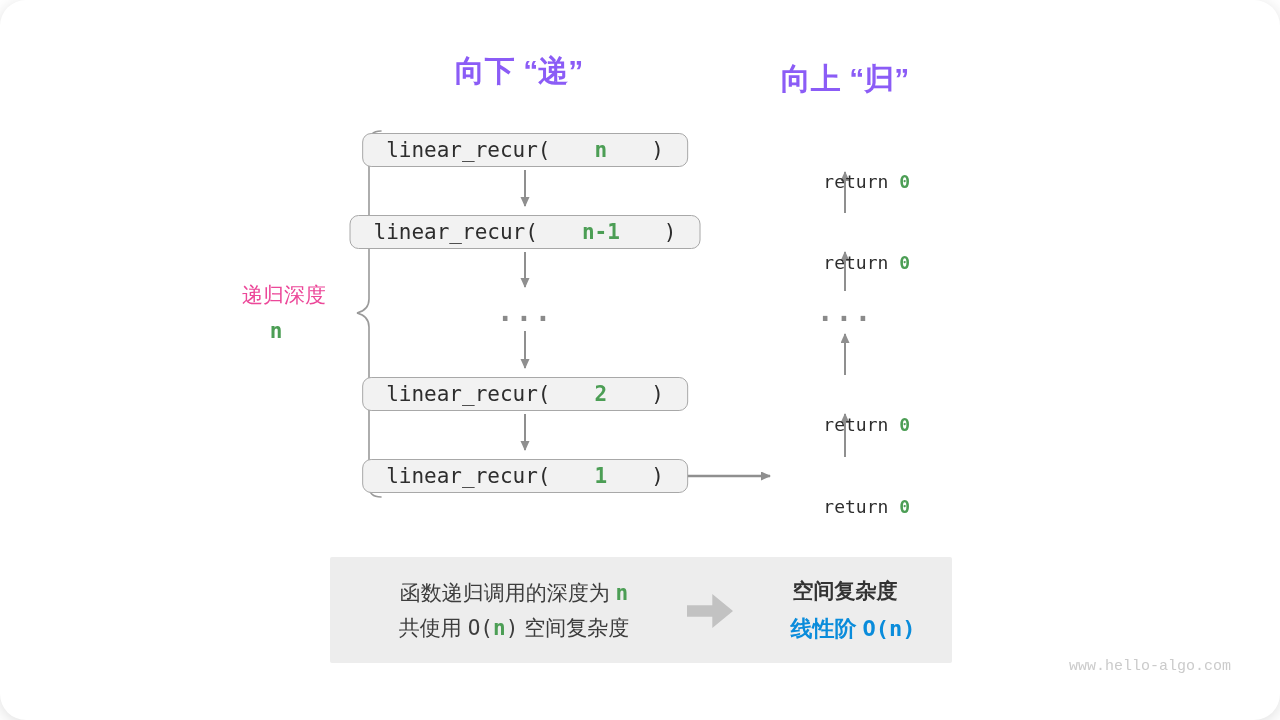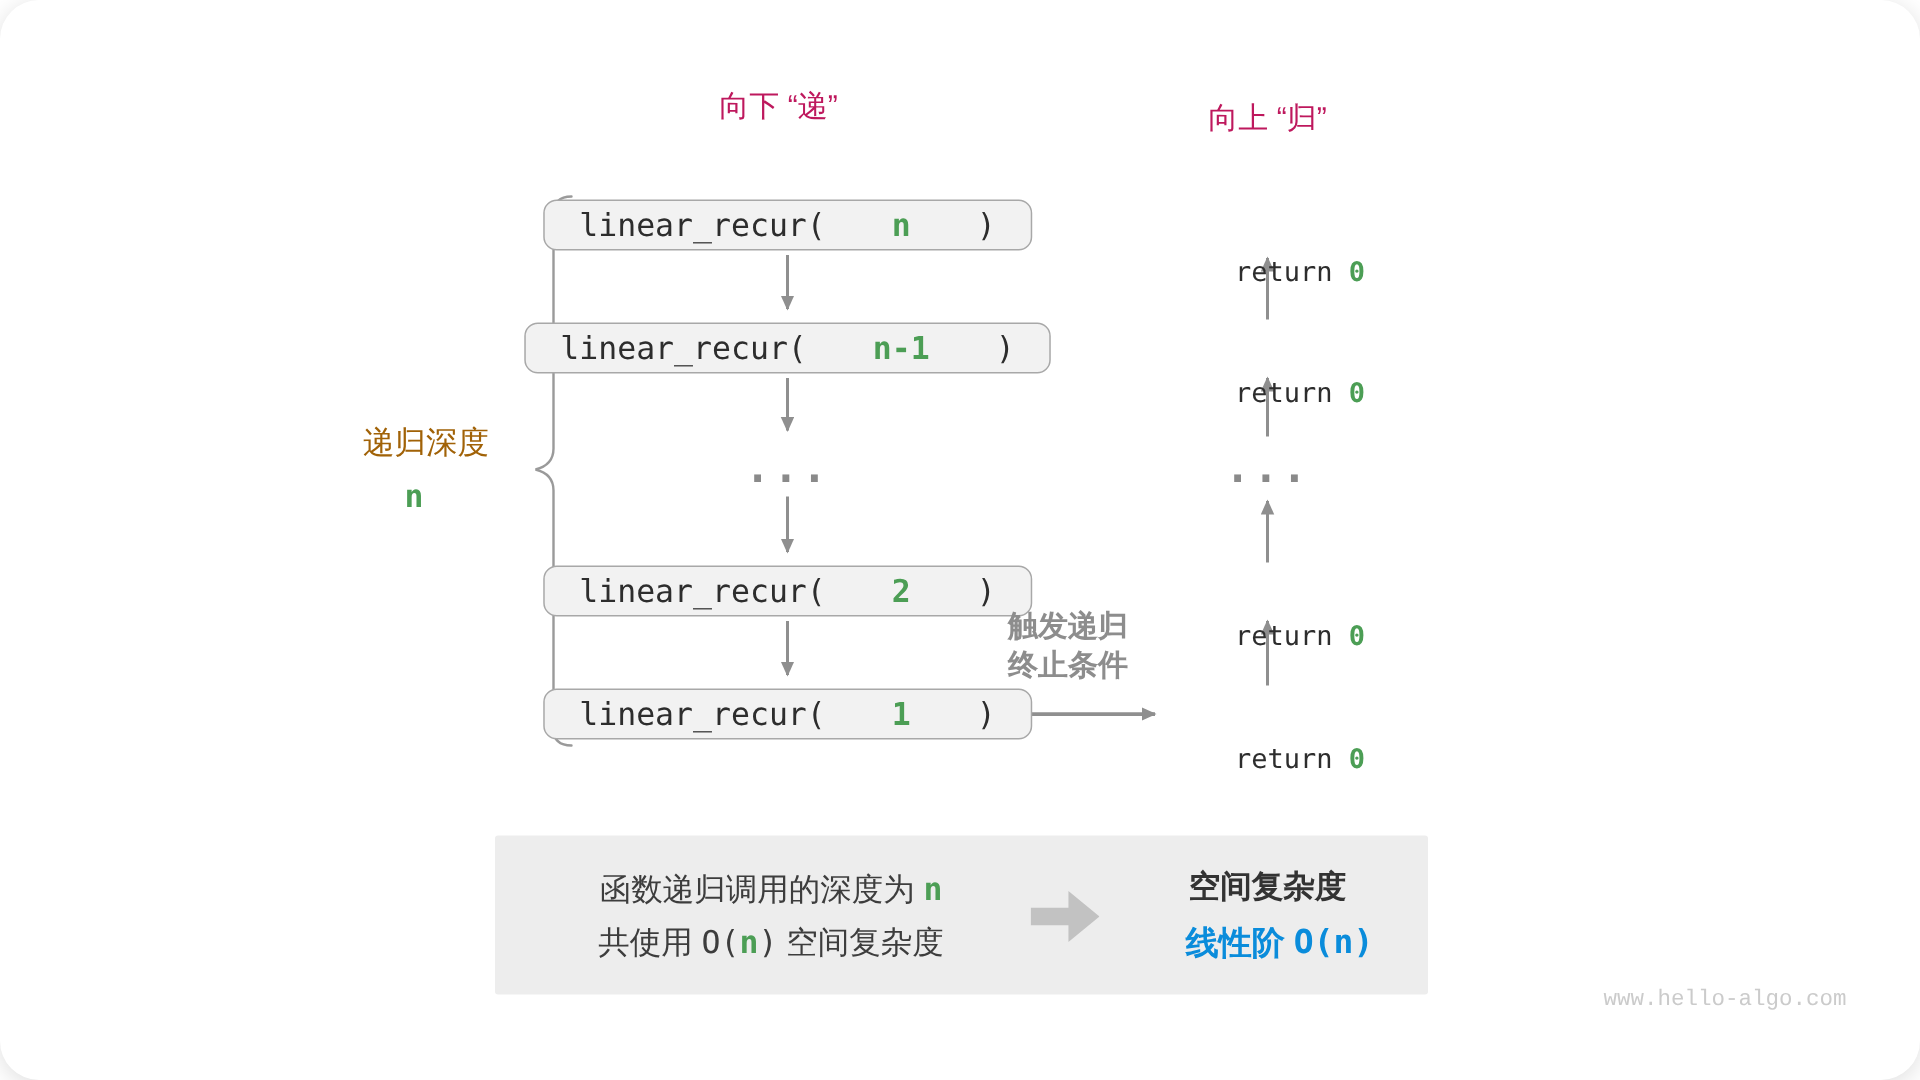--- a/index.html
+++ b/index.html
@@ -7,24 +7,24 @@
     position:relative; width:1280px; height:720px; background:#ffffff;
     border-radius:26px; box-shadow:0 3px 16px rgba(0,0,0,0.13);
     overflow:hidden;
     font-family:"Liberation Sans", sans-serif;
   }
   .abs{position:absolute;}
   .center-xy{transform:translate(-50%,-50%);}
   .center-x{transform:translateX(-50%);gap:44px;}
 
   .col-header{
-    font-size:20px; font-weight:400; color:#be185d; white-space:nowrap;
+    font-size:30px; font-weight:700; color:#8b5cf6; white-space:nowrap;
   }
 
-  .depth-label{font-size:21px; color:#a16207; white-space:nowrap;}
+  .depth-label{font-size:21px; color:#ec4899; white-space:nowrap;}
   .depth-n{
     font-family:"DejaVu Sans Mono", monospace;
     font-size:21px; font-weight:700; color:#4c9e55;
   }
 
   .call-box{
     left:525px; height:34px; box-sizing:border-box;
     display:flex; align-items:center; justify-content:center;
     padding:0 23px;
     background:#f2f2f2; border:1.5px solid #a8a8a8; border-radius:9px;
@@ -136,24 +136,20 @@
     <span>return </span><span class="zero">0</span>
   </div>
   <div class="abs center-xy dots" style="left:845px; top:312px;">...</div>
   <div class="abs center-x ret" style="top:377px;">
     <span>return </span><span class="zero">0</span>
   </div>
   <div class="abs center-x ret" style="top:459px;">
     <span>return </span><span class="zero">0</span>
   </div>
 
-  <div class="abs center-xy base-case" style="left:712px; top:431px;">
-    <div>触发递归</div>
-    <div>终止条件</div>
-  </div>
 
   <div class="abs summary-box">
     <div class="sum-left">
       <div class="sum-line">
         <span class="mono-adj" style="white-space:pre;">函数递归调用的深度为 </span>
           <span class="green-n" style="font-size:21px;">n</span>
       </div>
       <div class="sum-line">
         <span style="white-space:pre;">共使用 </span>
           <span class="mono">O(</span>

